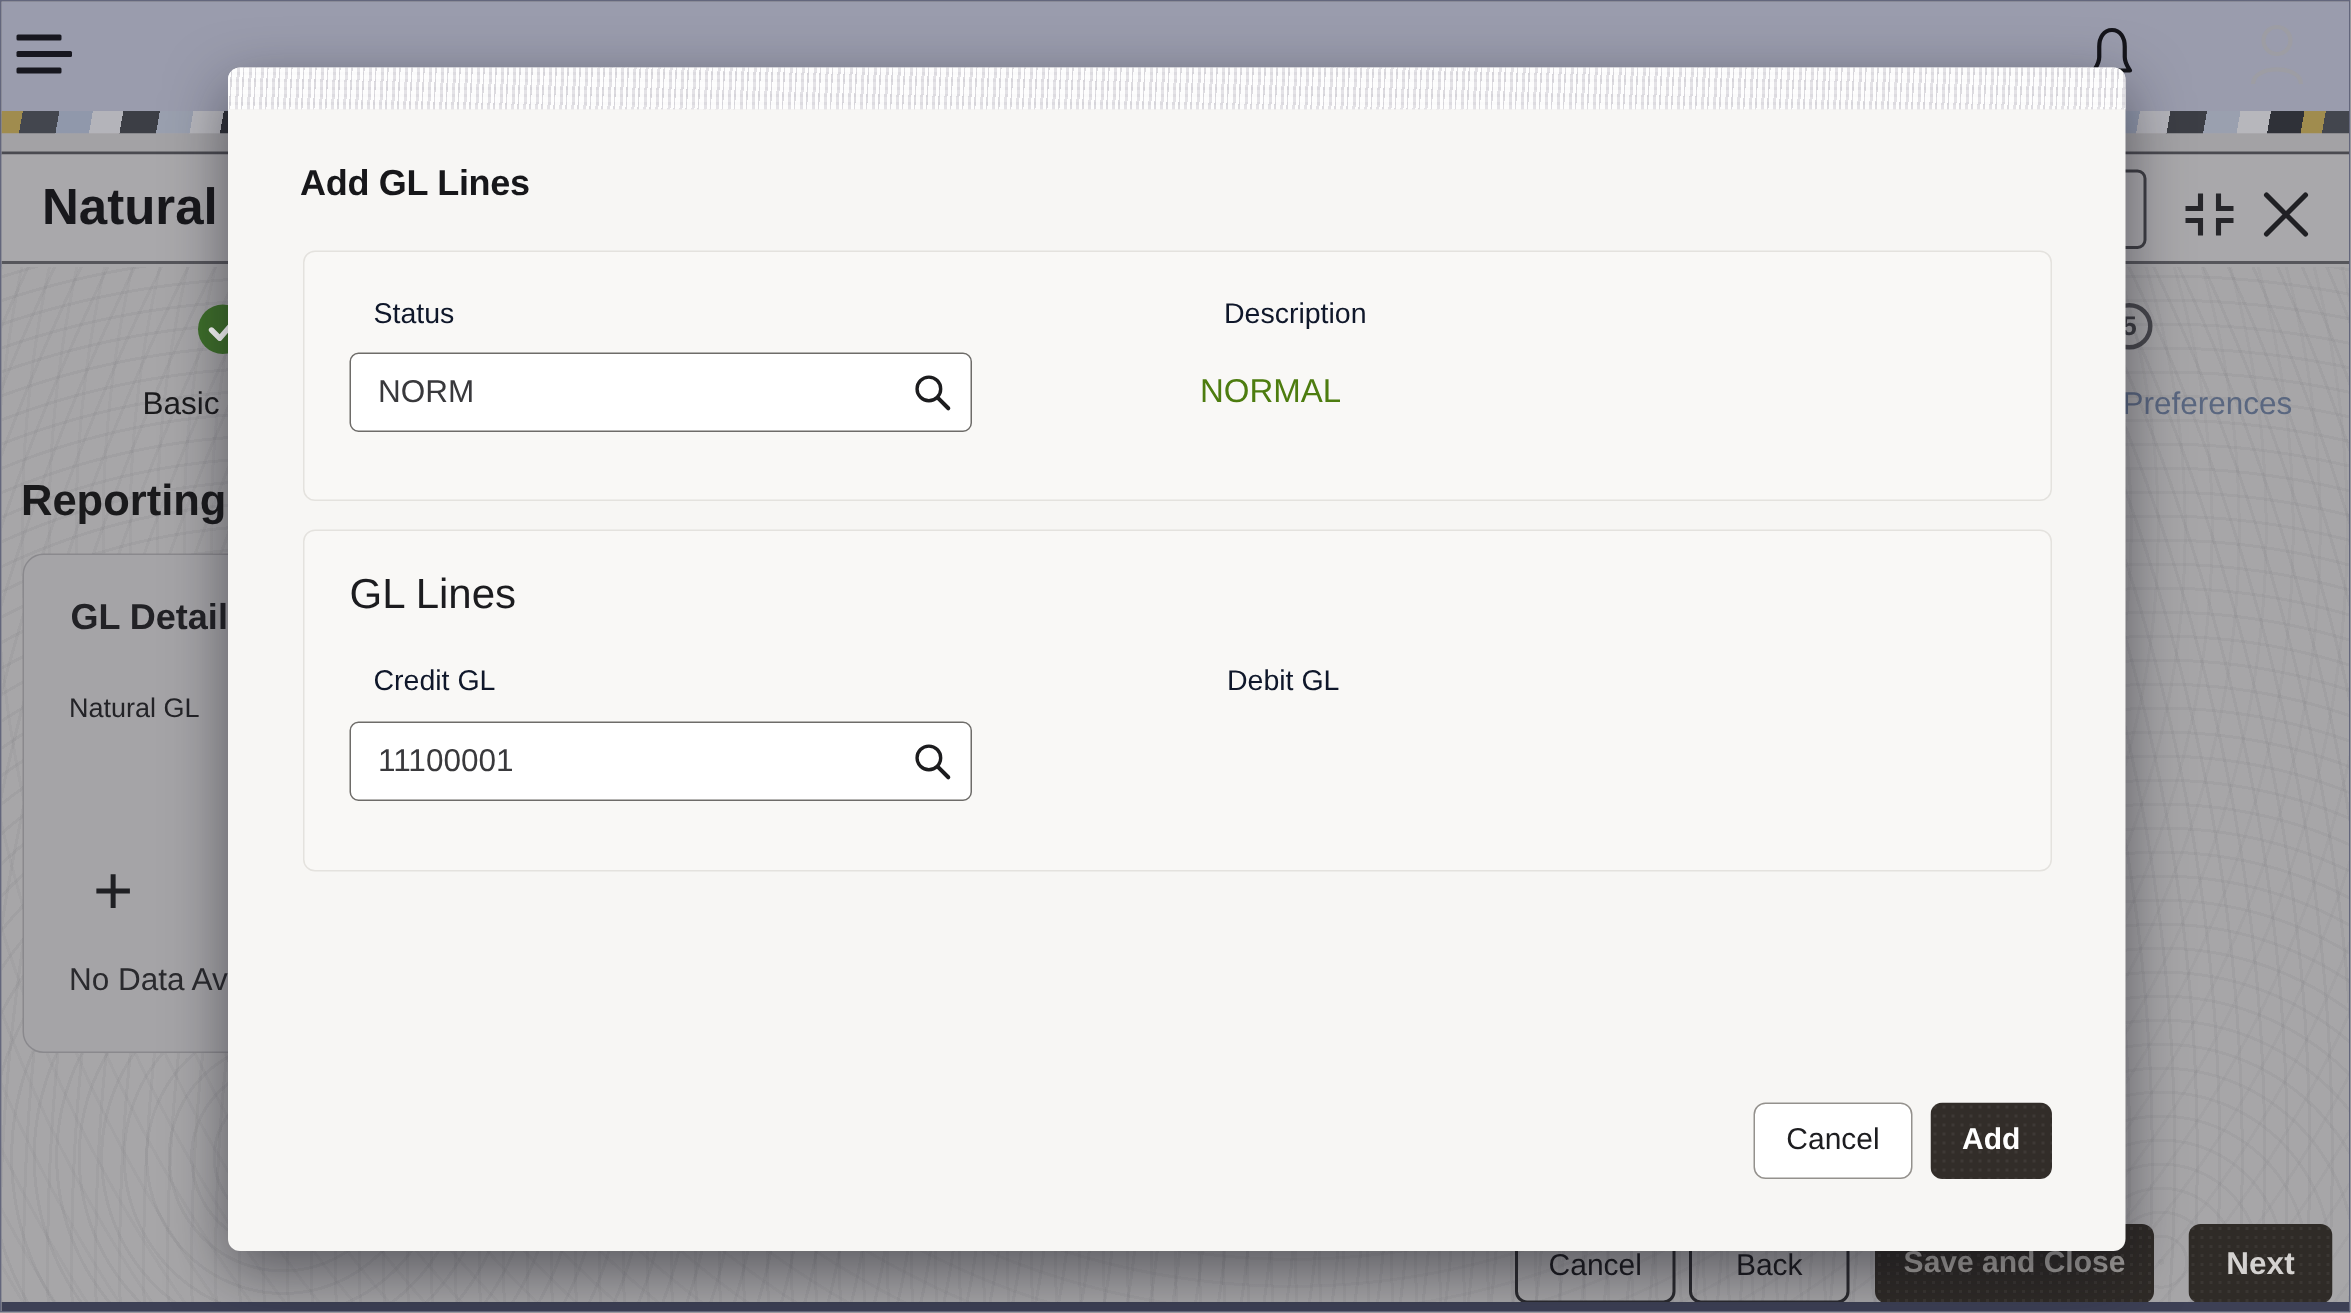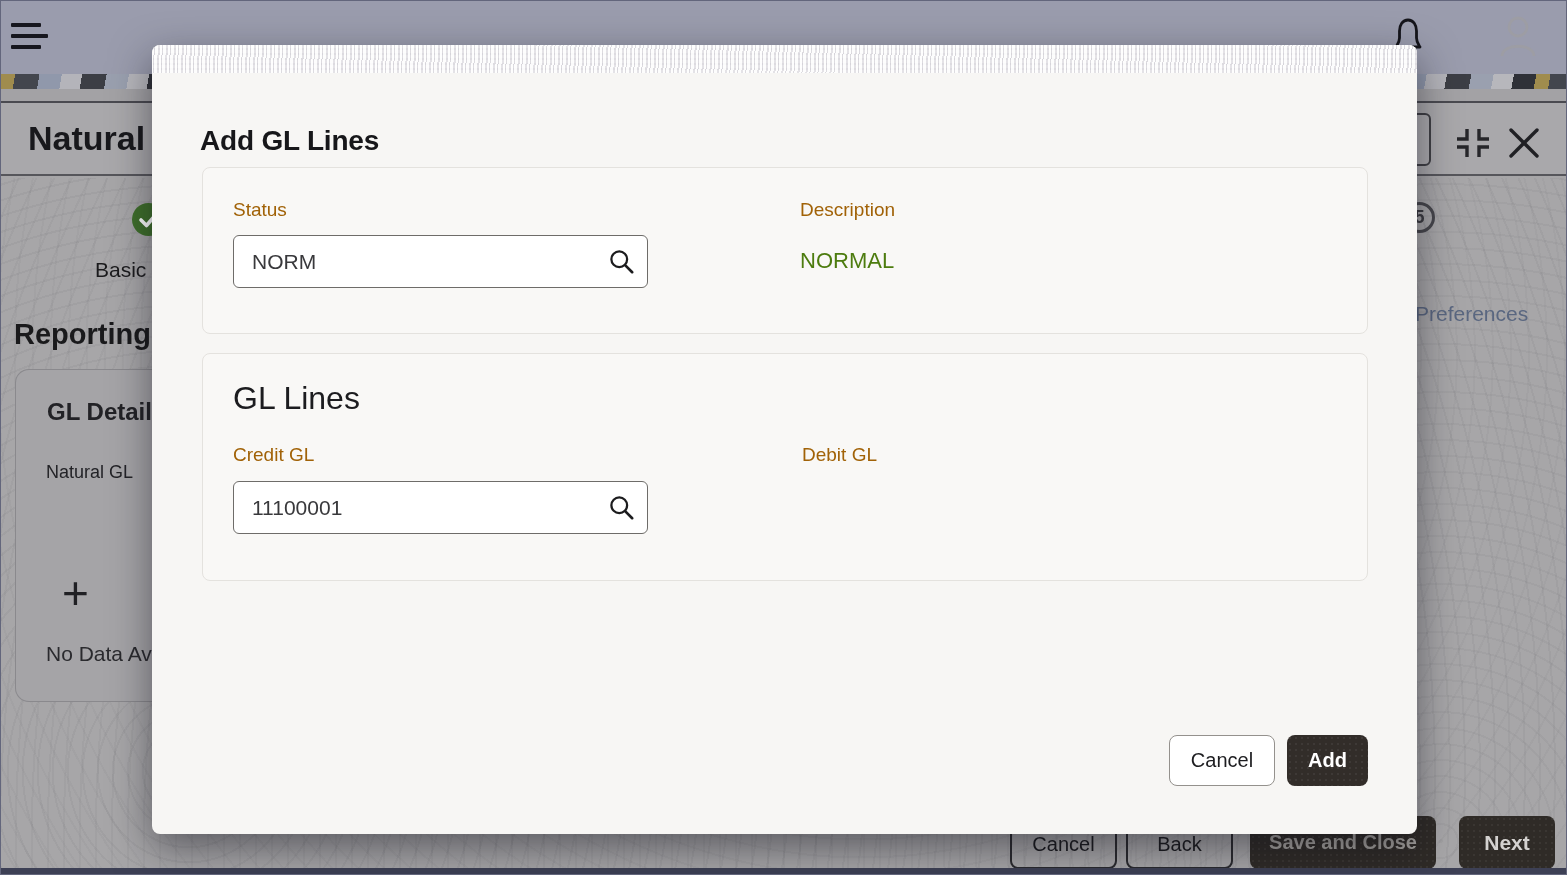--- a/index.html
+++ b/index.html
@@ -42,21 +42,21 @@
       #a7a6a8;
   }
 
   .step1-circle { position:absolute; left:131px; top:202px; width:33px; height:33px;
     border-radius:50%; background:#3e6f2a; }
   .step1-label { position:absolute; left:94px; top:257px; font-size:21px; color:#1b1b1d; white-space:nowrap; }
   .step5-circle { position:absolute; left:1403px; top:201px; width:31px; height:31px; border-radius:50%;
     border:3px solid #47474c; color:#3b3b40; font-size:18px; font-weight:bold;
     display:flex; align-items:center; justify-content:center; }
   .step5-label { position:absolute; left:1414px; top:257px; font-size:21px; font-weight:500;
-    color:#5a6780; white-space:nowrap;margin-top:44px; }
+    color:#5a6780; white-space:nowrap; }
 
   .section-title { position:absolute; left:13px; top:317px; font-size:29px; font-weight:bold; color:#1a1a1c; white-space:nowrap; }
 
   .gl-card { position:absolute; left:14px; top:368px; width:420px; height:333px;
     background:#a5a4a7; border:1px solid rgba(90,90,95,0.35); border-radius:14px; }
   .gl-card-title { position:absolute; left:31px; top:28px; font-size:24px; font-weight:600; color:#222226; white-space:nowrap; }
   .gl-card-field { position:absolute; left:30px; top:92px; font-size:18px; color:#232327; white-space:nowrap; }
   .tab-group { position:absolute; left:29px; top:123px; display:flex; border:2px solid #3a3a3f; border-radius:9px; overflow:hidden; }
   .tab-seg { height:48px; display:flex; align-items:center; justify-content:center;
     font-size:19px; color:#1f1f23; background:#a09fa2; cursor:pointer; }
@@ -81,28 +81,28 @@
   
   .modal { position:absolute; left:151px; top:44px; width:1265px; height:789px; z-index:5;
     background:#f7f6f4; border-radius:8px; box-shadow:0 14px 40px rgba(15,15,25,0.5); }
   .modal-texture { position:absolute; left:0; top:0; width:100%; height:28px;
     border-radius:8px 8px 0 0;
     background-image:
       repeating-linear-gradient(93deg, rgba(255,255,255,0.95) 0 2px, rgba(203,201,208,0.55) 2px 3px,
         rgba(255,255,255,0.85) 3px 6px, rgba(214,212,219,0.5) 6px 8px),
       repeating-linear-gradient(0deg, rgba(255,255,255,0.35) 0 3px, rgba(206,204,211,0.3) 3px 5px);
     background-color:#ebeaec; }
-  .modal-title { position:absolute; left:48px; top:80px; font-size:28px; font-weight:800;
+  .modal-title { position:absolute; left:48px; top:64px; font-size:24px; font-weight:800;
     color:#17171a; letter-spacing:-0.2px; white-space:nowrap; }
   .m-card { position:absolute; left:50px; width:1166px; background:#f9f8f6;
     border:1px solid #e4e2de; border-radius:8px; }
   .m-card.one { top:122px; height:167px; }
   .m-card.two { top:308px; height:228px; }
-  .m-section-title { position:absolute; left:30px; top:26px; font-size:32px; font-weight:500; color:#1c1c1f; white-space:nowrap; }
-  .m-label { position:absolute; font-size:19px; color:#a16207; white-space:nowrap; }
+  .m-section-title { position:absolute; left:30px; top:26px; font-size:28px; font-weight:500; color:#1c1c1f; white-space:nowrap; }
+  .m-label { position:absolute; font-size:19px; color:#0f172a; white-space:nowrap;margin-left:16px; }
   .m-value { position:absolute; font-size:22px; color:#4d7c0f; white-space:nowrap; }
   .lov-field { position:absolute; width:415px; height:53px;text-decoration:underline; }
   .lov-field input { width:100%; height:100%; border:1.5px solid #6e6c69; border-radius:6px;
     background:#fff; padding:0 50px 0 18px; font-size:21px; color:#39393c; font-family:inherit; outline:none; }
   .lov-search { position:absolute; right:13px; top:13px; width:27px; height:27px; cursor:pointer; }
 
   .m-btn { position:absolute; top:690px; height:51px; border-radius:8px; font-size:20px;
     display:flex; align-items:center; justify-content:center; cursor:pointer; font-family:inherit; }
   .m-cancel { left:1017px; width:106px; background:#fff; border:1.5px solid #94918d; color:#1d1d20; }
   .m-add { left:1135px; width:81px; border:none; font-weight:bold; color:#ffffff;

